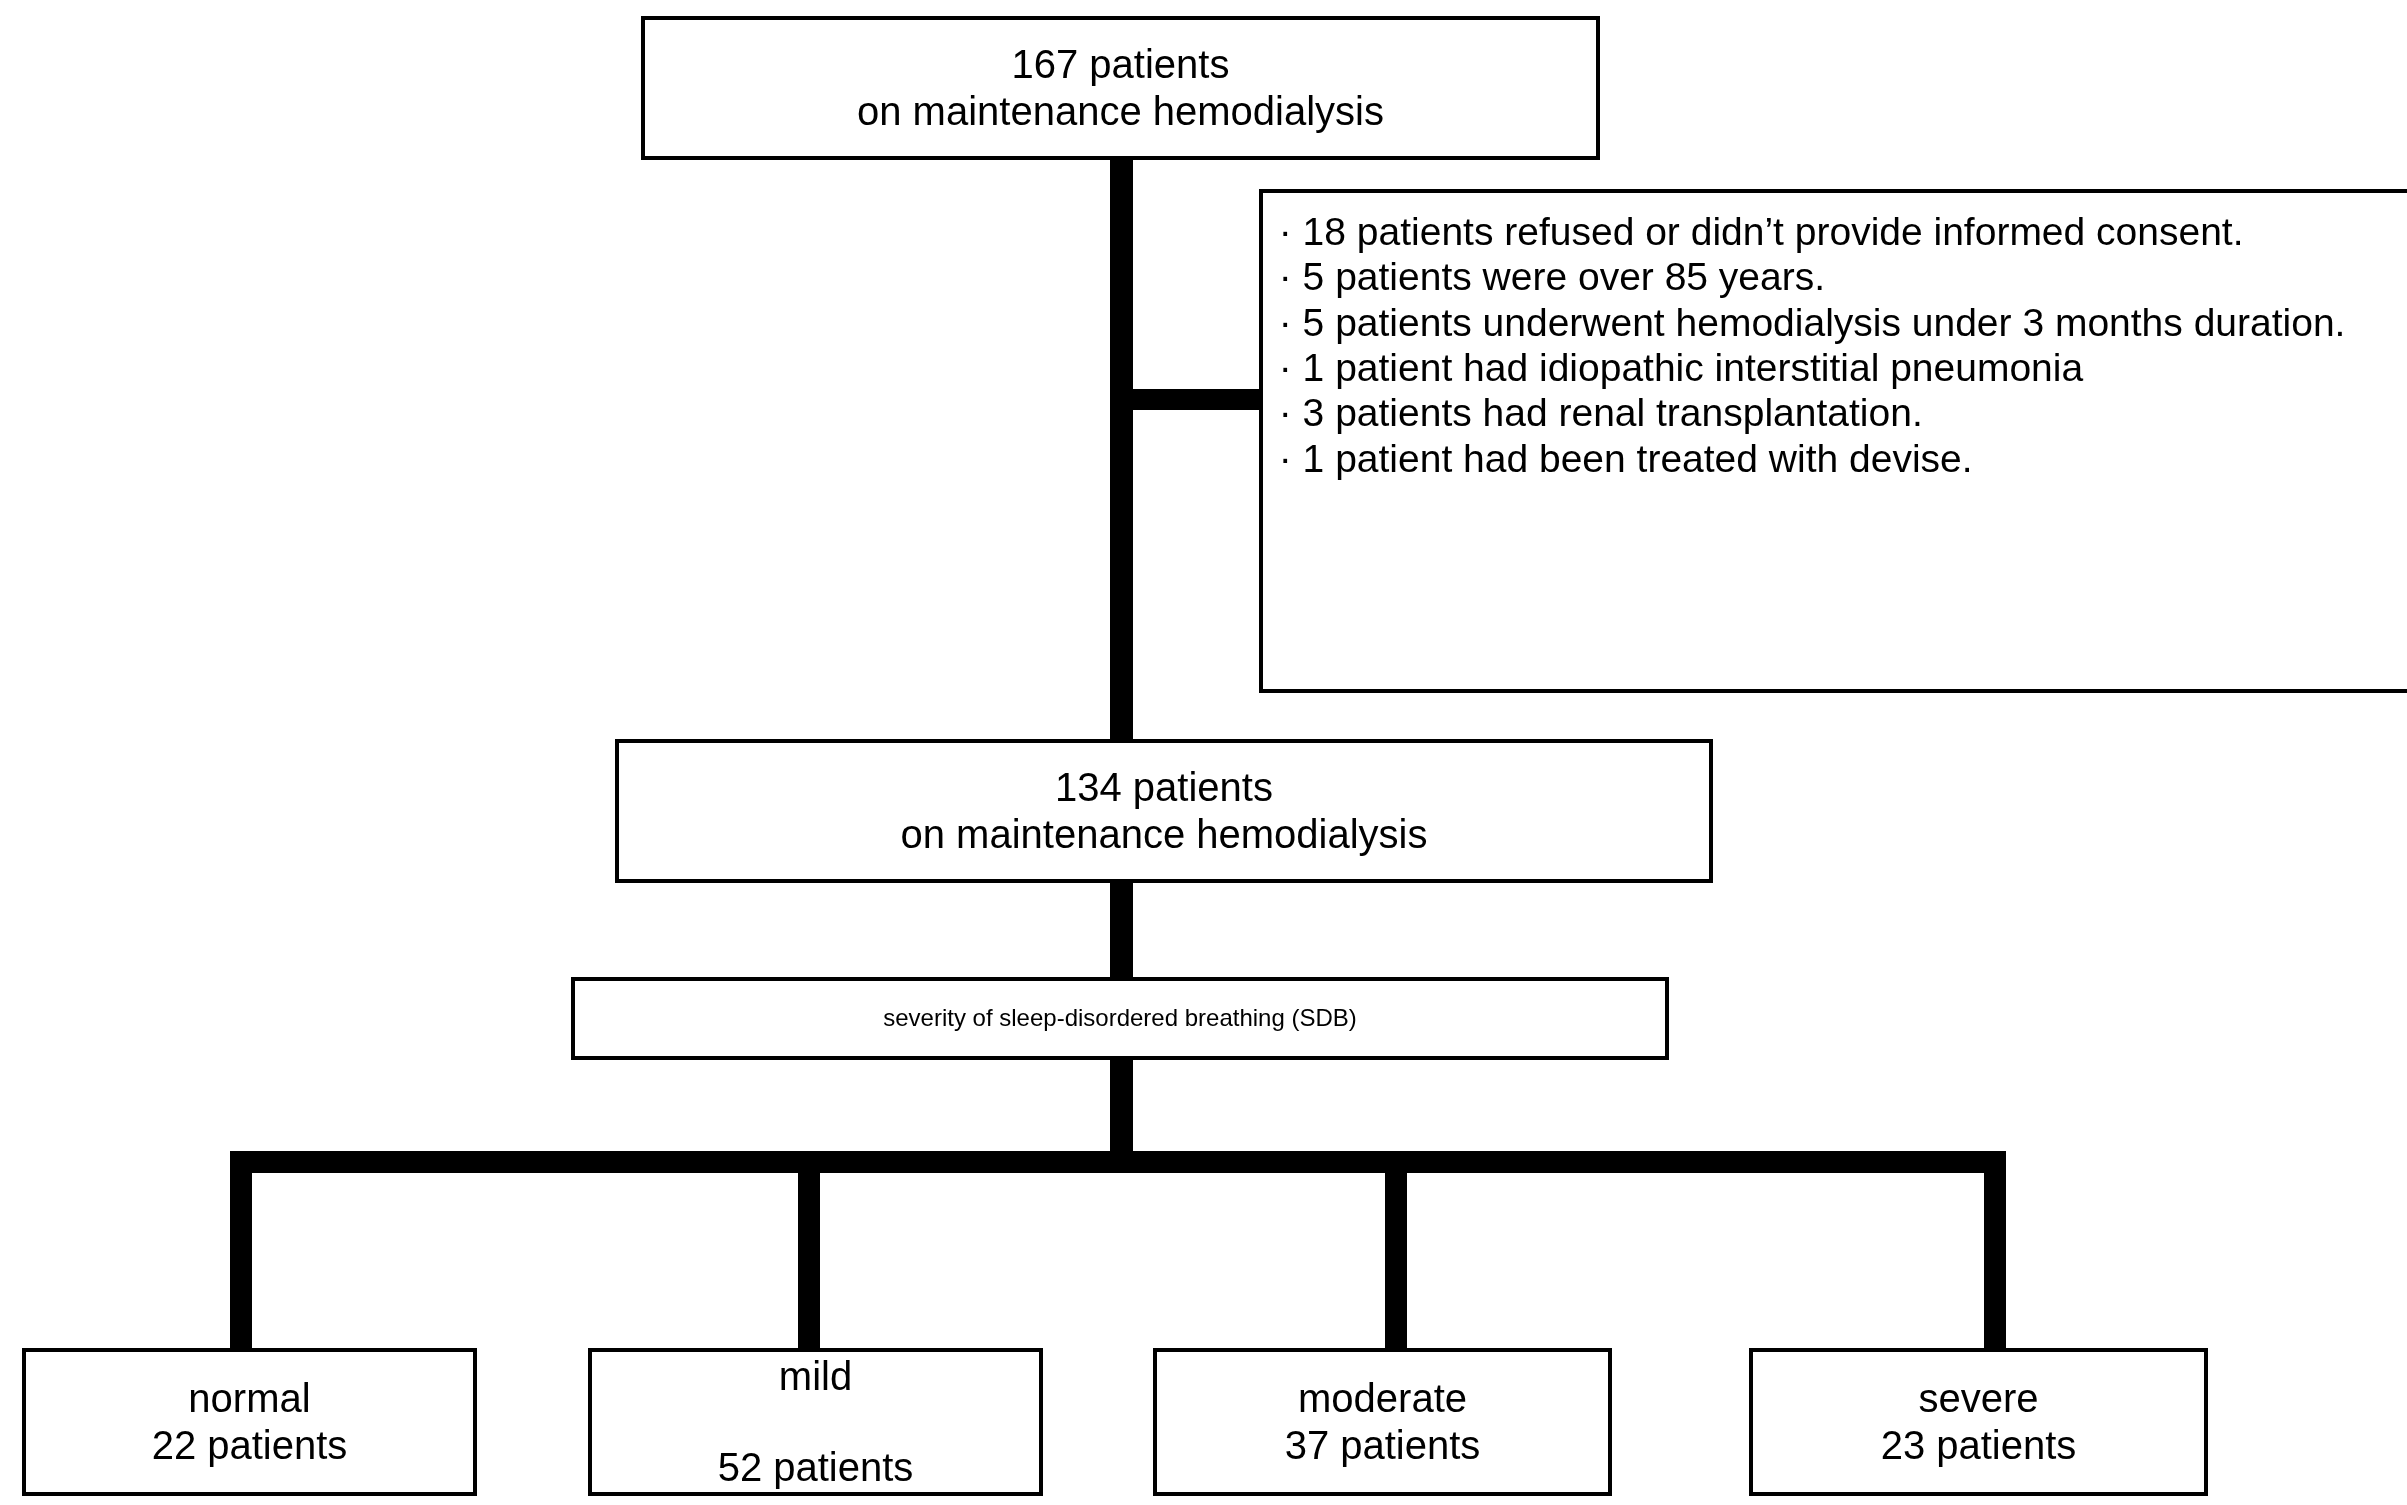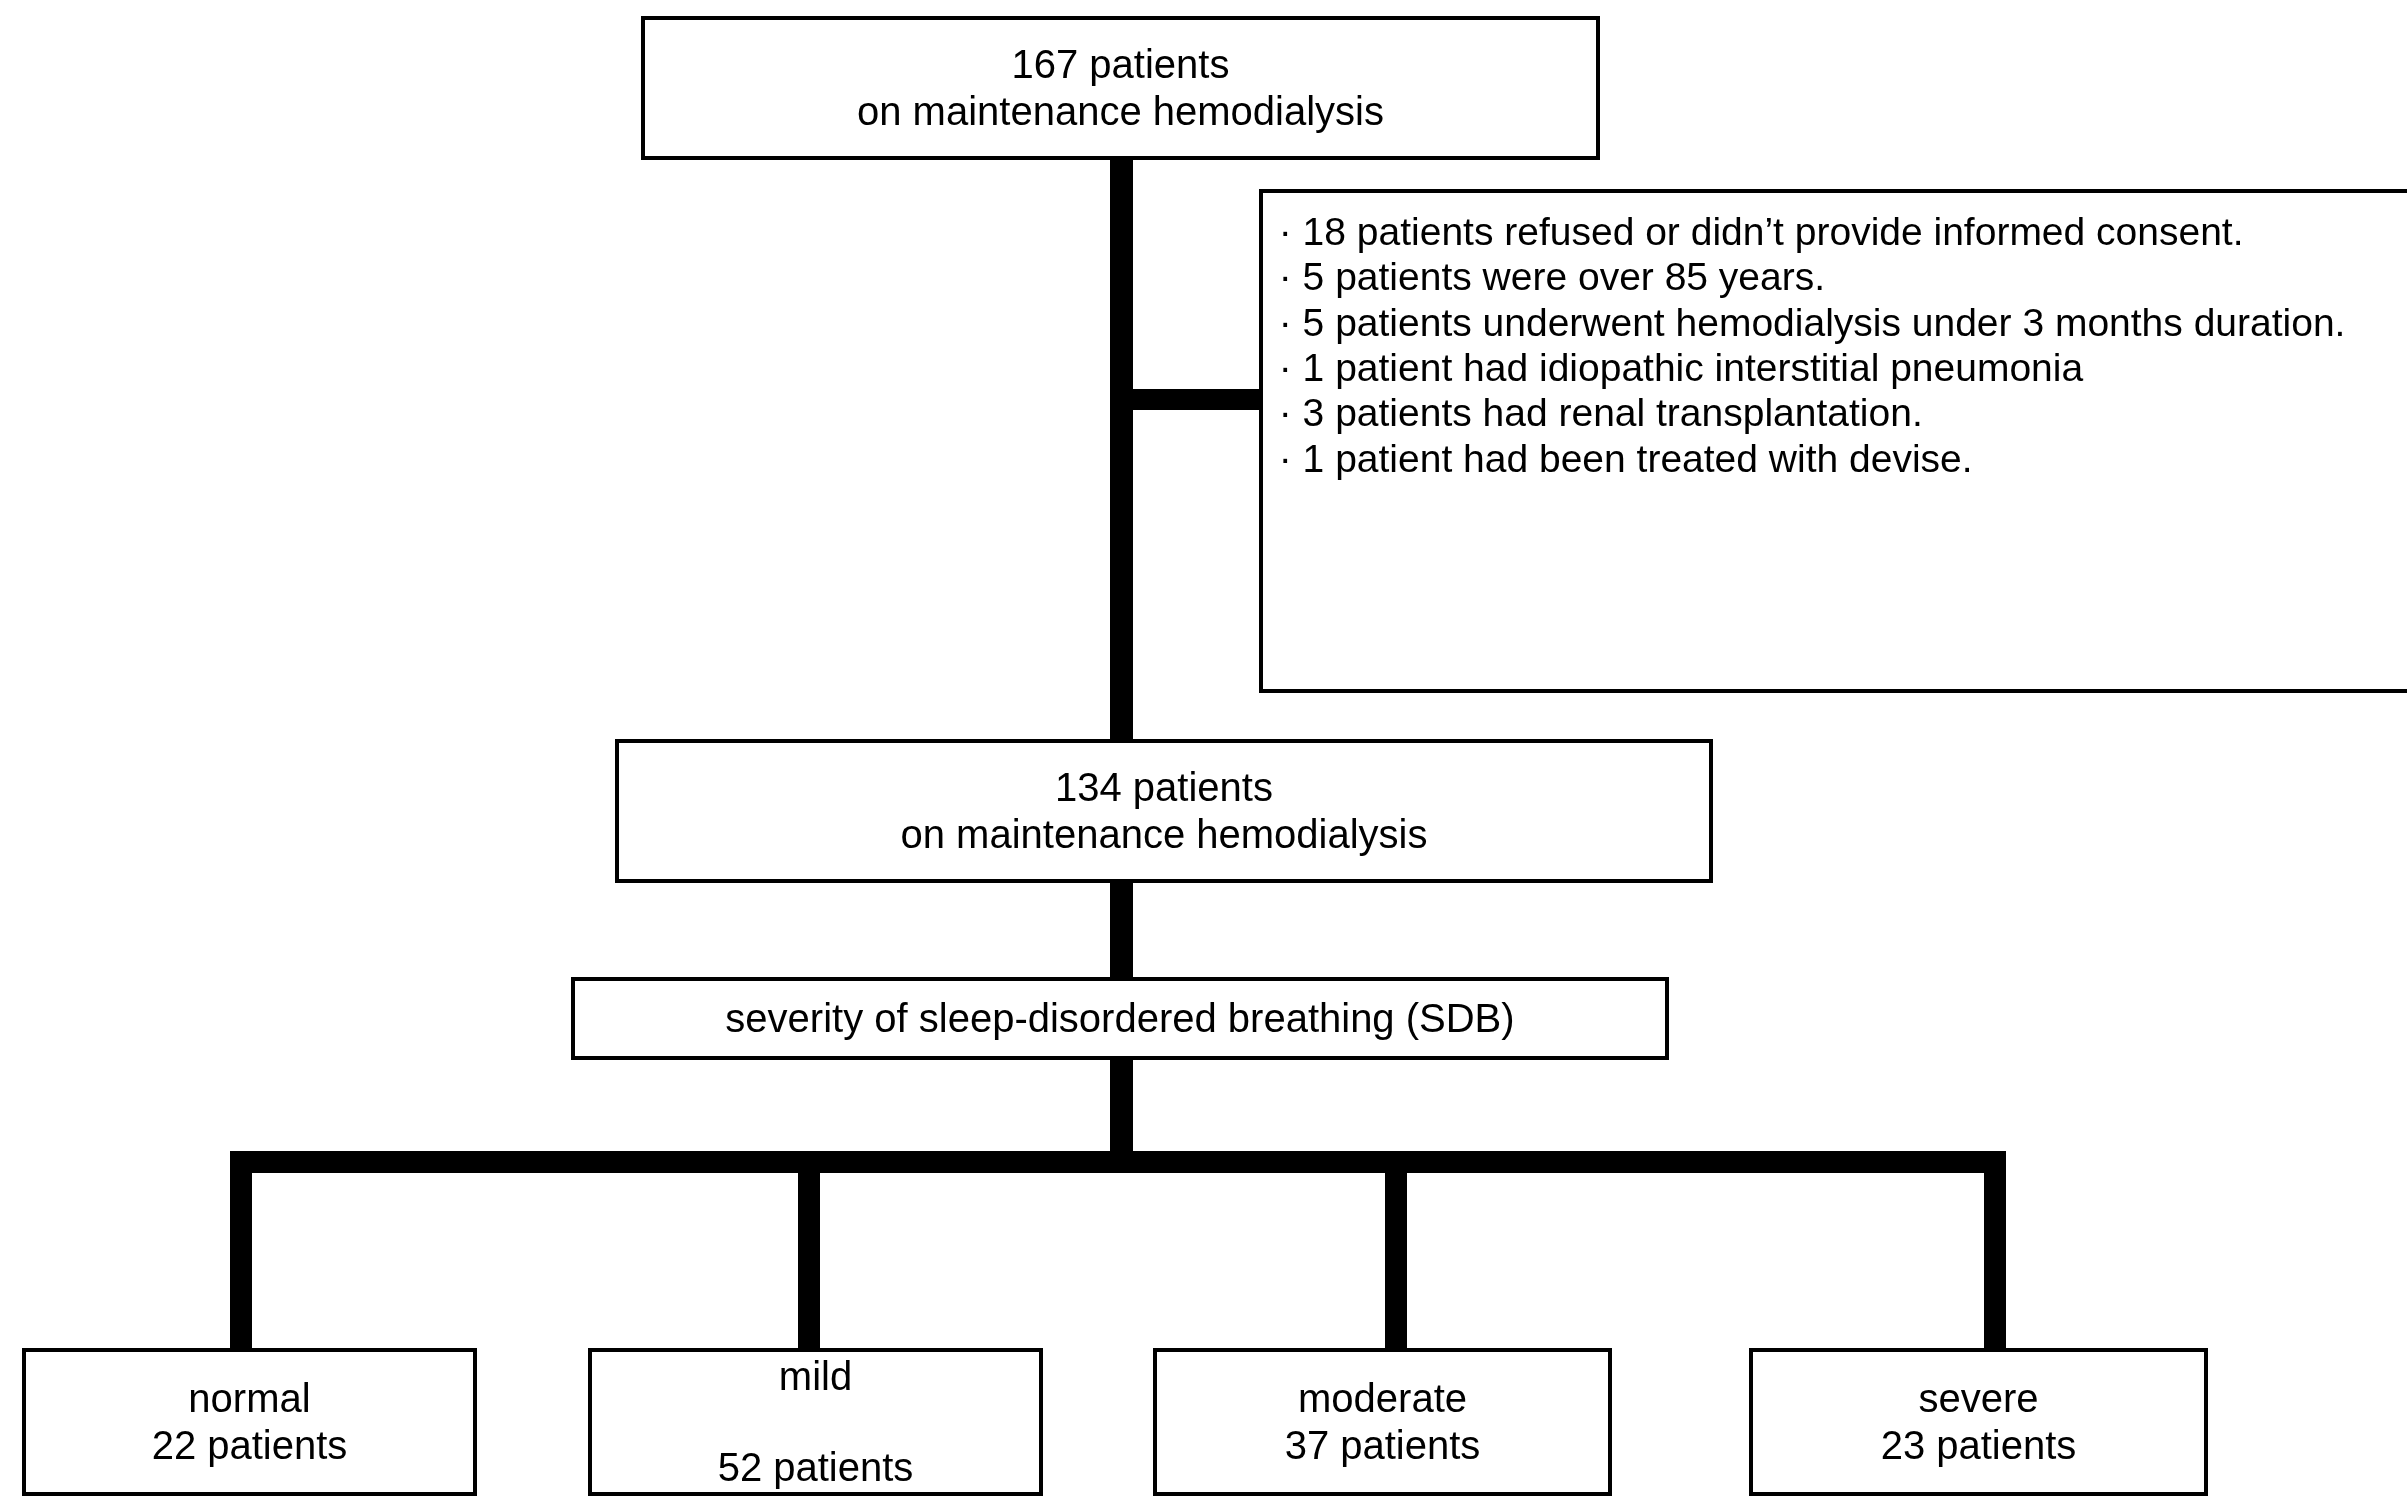--- a/index.html
+++ b/index.html
@@ -78,21 +78,21 @@
     font-size: 40px;
     margin-left: 44px;
   }
 
   
   #box-sdb {
     left: 571px;
     top: 977px;
     width: 1098px;
     height: 83px;
-    font-size: 40px;
+    font-size: 24px;
     text-align: right;
   }
 
   
   .outcome {
     top: 1348px;
     height: 148px;
     font-size: 40px;
   }
   #box-normal   { left: 22px;   width: 455px; }

